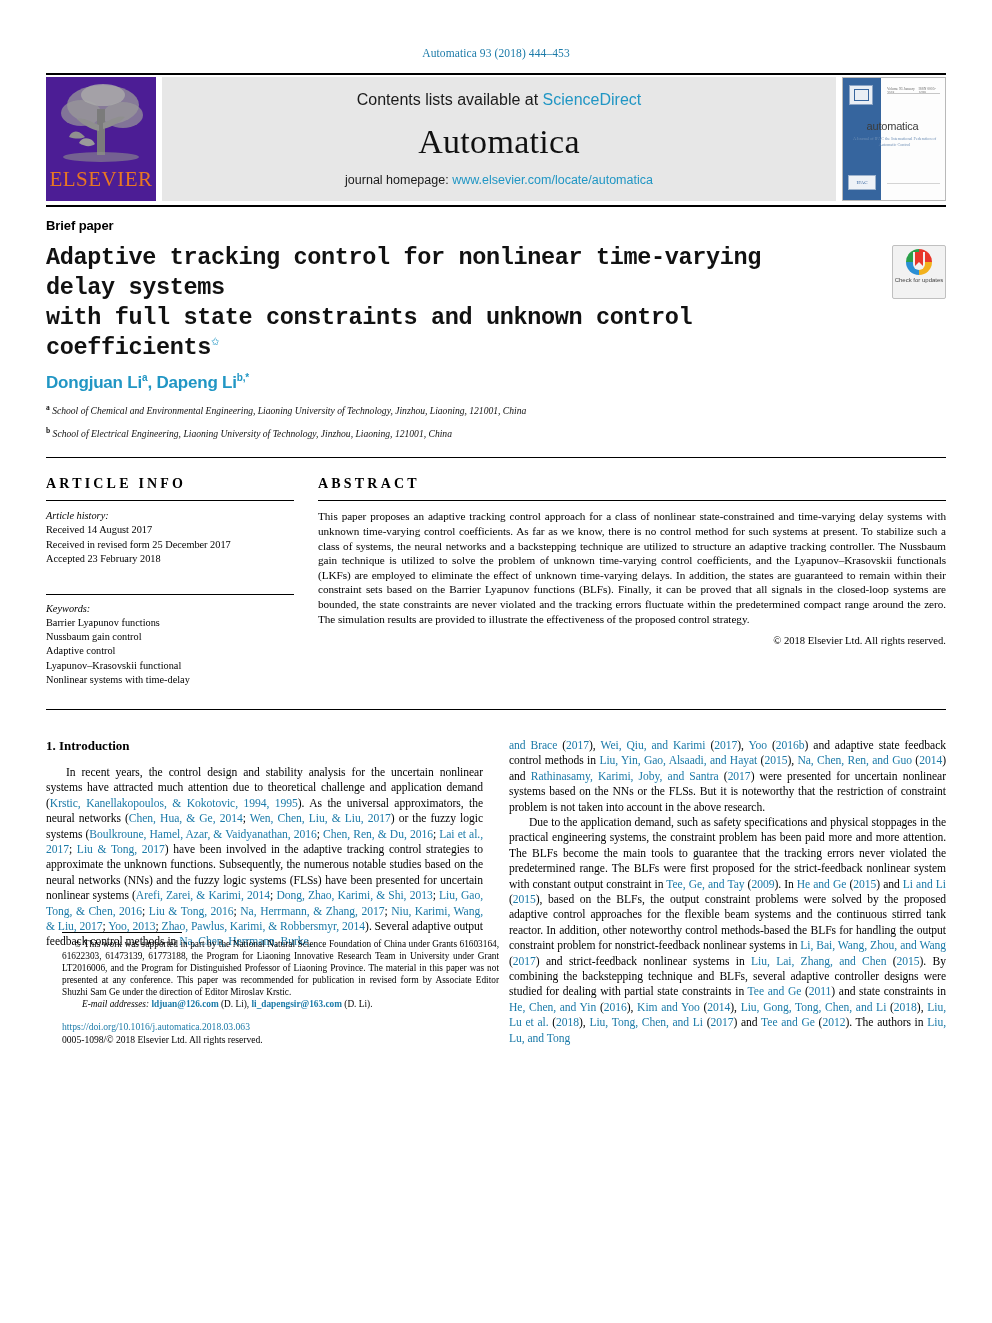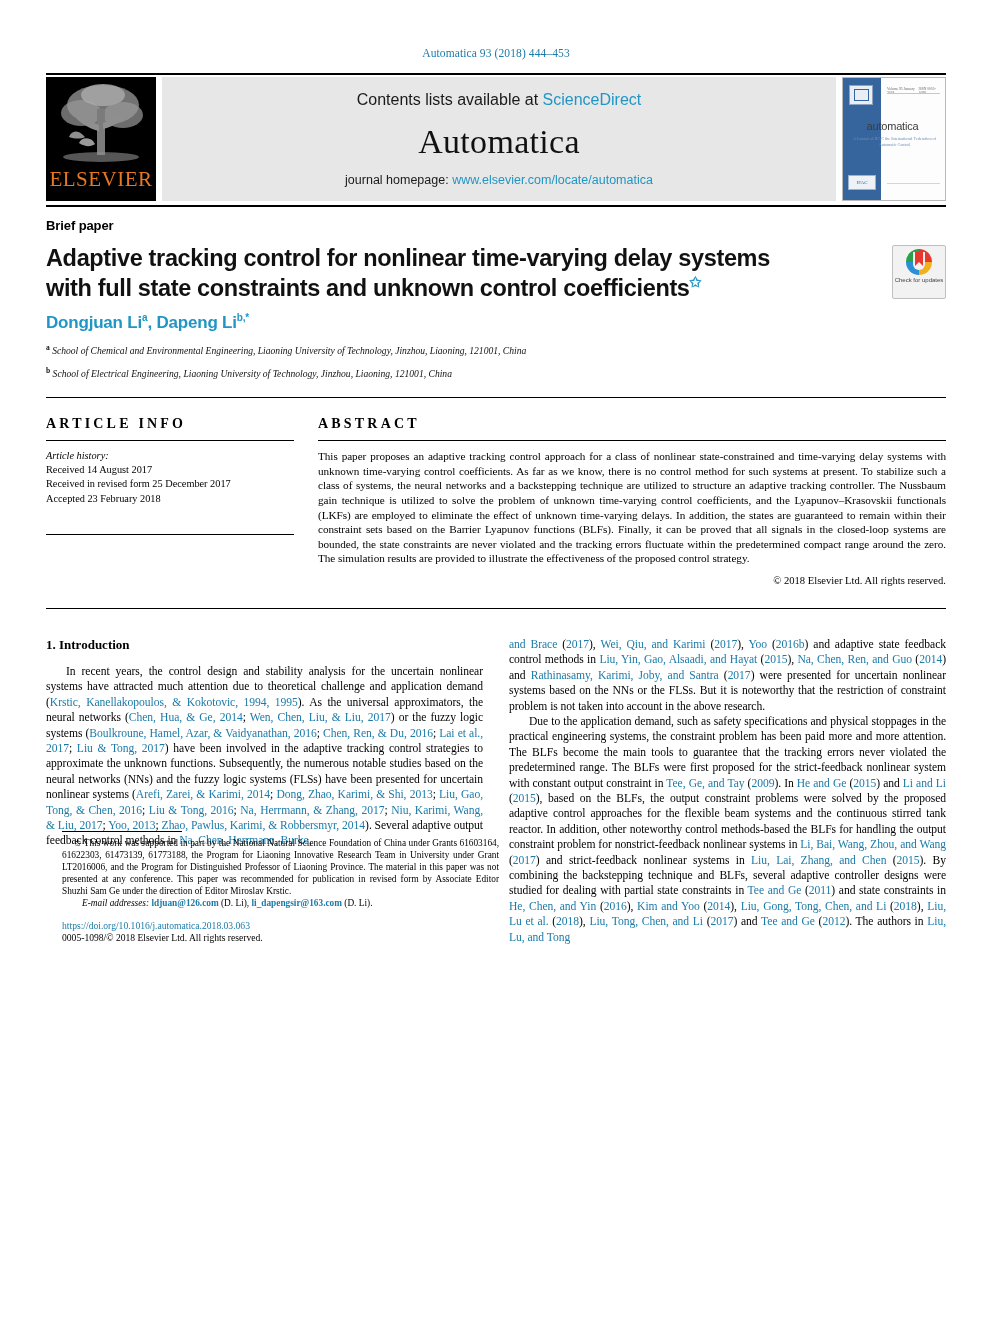--- a/index.html
+++ b/index.html
@@ -50,21 +50,21 @@
     height: 124px;
     margin-top: 2px;
   }
   .elsevier-logo {
     width: 110px;
     flex: 0 0 110px;
     display: flex;
     flex-direction: column;
     align-items: center;
     justify-content: flex-start;
-    background: #000000;
+    background: #4c1d95;
     padding-top: 2px;
     box-sizing: border-box;
   }
   .tree-box {
     width: 96px;
     height: 88px;
     position: relative;
     overflow: hidden;
   }
   .elsevier-word {
@@ -210,21 +210,21 @@
     margin-top: 11px;
     letter-spacing: -0.1px;
   }
   .title-row {
     display: flex;
     align-items: flex-start;
     justify-content: space-between;
     margin-top: 10px;
   }
   .paper-title {
-    font-family: Liberation Sans, sans-serif;
+    font-family: Liberation Mono, monospace;
     font-weight: bold;
     font-size: 23.5px;
     line-height: 1.28;
     letter-spacing: -0.35px;
     max-width: 730px;
     color: #111;
   }
   .title-star {
     color: #2196c4;
     font-size: 14px;
@@ -504,20 +504,28 @@
   <div class="info-abstract">
 
     <div class="col-info">
       <div class="sec-head">ARTICLE INFO</div>
       <div class="hr-black"></div>
       <div class="info-label">Article history:</div>
       <div class="info-line">Received 14 August 2017</div>
       <div class="info-line">Received in revised form 25 December 2017</div>
       <div class="info-line">Accepted 23 February 2018</div>
       <div class="hr-black-thin" style="margin-top:28px"></div>
+      <div class="kw-block">
+        <div class="info-label">Keywords:</div>
+        <div class="info-line">Barrier Lyapunov functions</div>
+        <div class="info-line">Nussbaum gain control</div>
+        <div class="info-line">Adaptive control</div>
+        <div class="info-line">Lyapunov–Krasovskii functional</div>
+        <div class="info-line">Nonlinear systems with time-delay</div>
+      </div>
     </div>
 
     <div class="col-abstract">
       <div class="sec-head">ABSTRACT</div>
       <div class="hr-black"></div>
       <div class="abstract-text">This paper proposes an adaptive tracking control approach for a class of nonlinear state-constrained and time-varying delay systems with unknown time-varying control coefficients. As far as we know, there is no control method for such systems at present. To stabilize such a class of systems, the neural networks and a backstepping technique are utilized to structure an adaptive tracking controller. The Nussbaum gain technique is utilized to solve the problem of unknown time-varying control coefficients, and the Lyapunov–Krasovskii functionals (LKFs) are employed to eliminate the effect of unknown time-varying delays. In addition, the states are guaranteed to remain within their constraint sets based on the Barrier Lyapunov functions (BLFs). Finally, it can be proved that all signals in the closed-loop systems are bounded, the state constraints are never violated and the tracking errors fluctuate within the predetermined compact range around the zero. The simulation results are provided to illustrate the effectiveness of the proposed control strategy.</div>
       <div class="copyright">© 2018 Elsevier Ltd. All rights reserved.</div>
     </div>
 
   </div>

